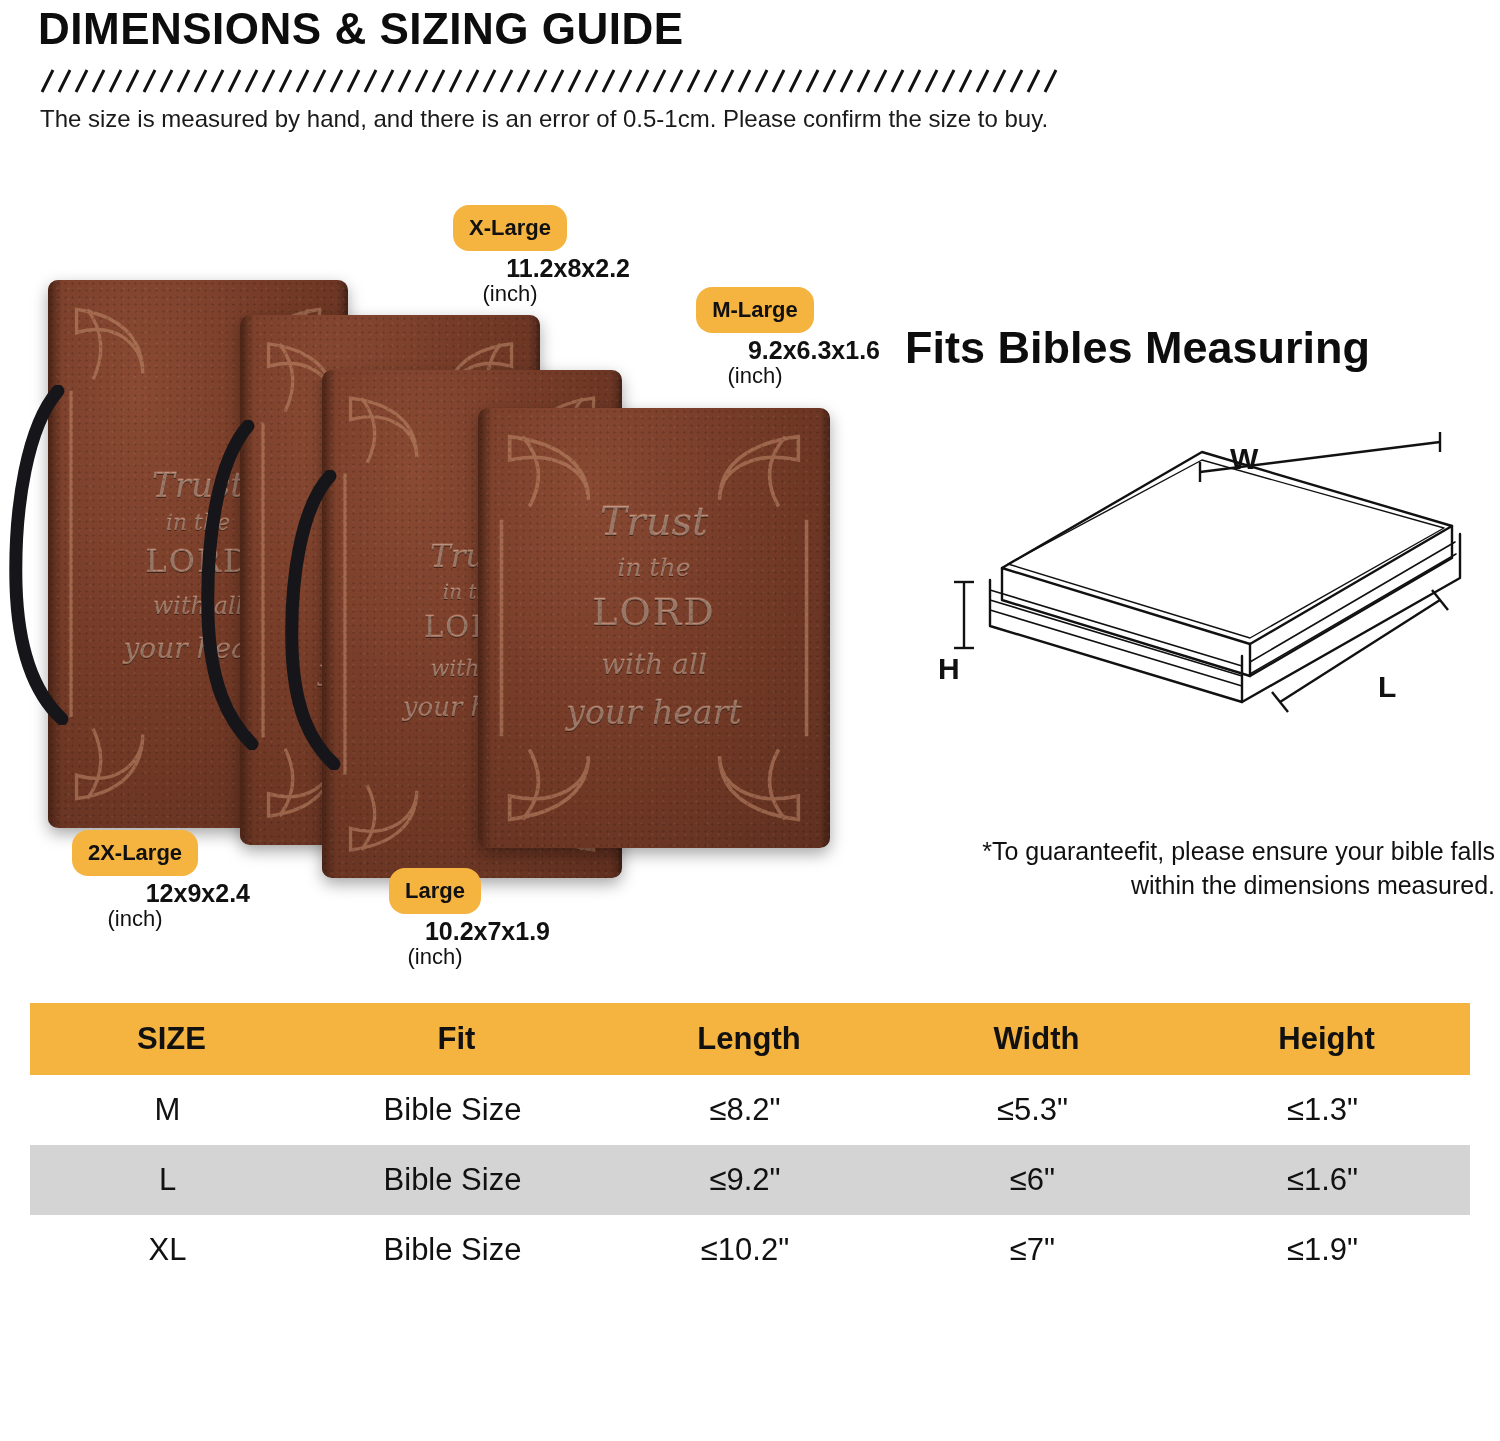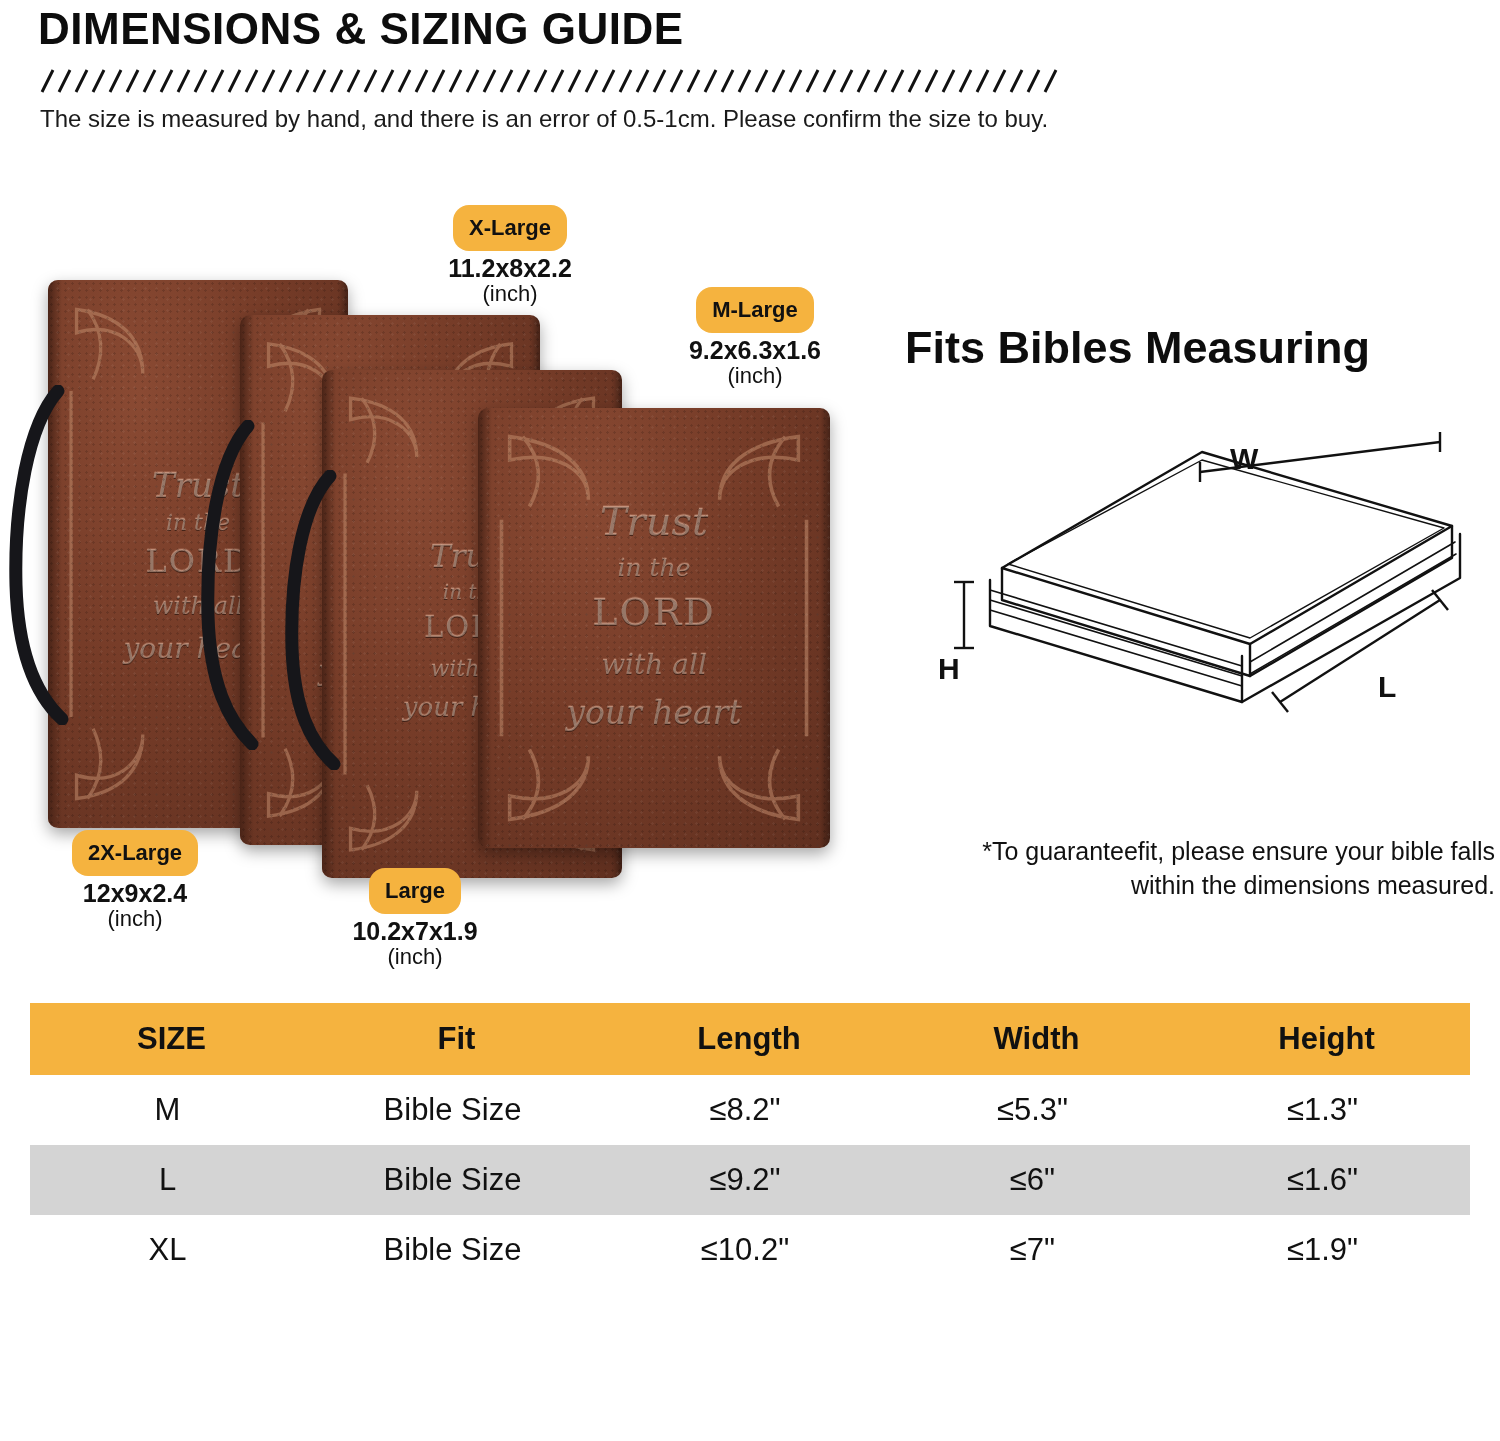--- a/index.html
+++ b/index.html
@@ -123,20 +123,21 @@
     color: #111;
     white-space: nowrap;
   }
   .callout .dims {
     margin-top: 4px;
     font-size: 25px;
     font-weight: 600;
     color: #111;
     line-height: 1.05;
     white-space: nowrap;
+    text-align: right;
   }
   .callout .unit {
     font-size: 22px;
     color: #111;
   }
 
   
   .fits-title {
     position: absolute;
     left: 905px;
@@ -351,21 +352,21 @@
     <div class="dims">9.2x6.3x1.6</div>
     <div class="unit">(inch)</div>
   </div>
 
   <div class="callout" style="left:20px; top:660px; width:230px;">
     <div class="pill">2X-Large</div>
     <div class="dims">12x9x2.4</div>
     <div class="unit">(inch)</div>
   </div>
 
-  <div class="callout" style="left:300px; top:698px; width:230px;">
+  <div class="callout" style="left:320px; top:698px; width:230px;">
     <div class="pill">Large</div>
     <div class="dims">10.2x7x1.9</div>
     <div class="unit">(inch)</div>
   </div>
 </div>
 
 <div class="fits-title">Fits Bibles Measuring</div>
 
 <div class="book-diagram">
   <svg width="560" height="340" viewBox="0 0 560 340" xmlns="http://www.w3.org/2000/svg">

